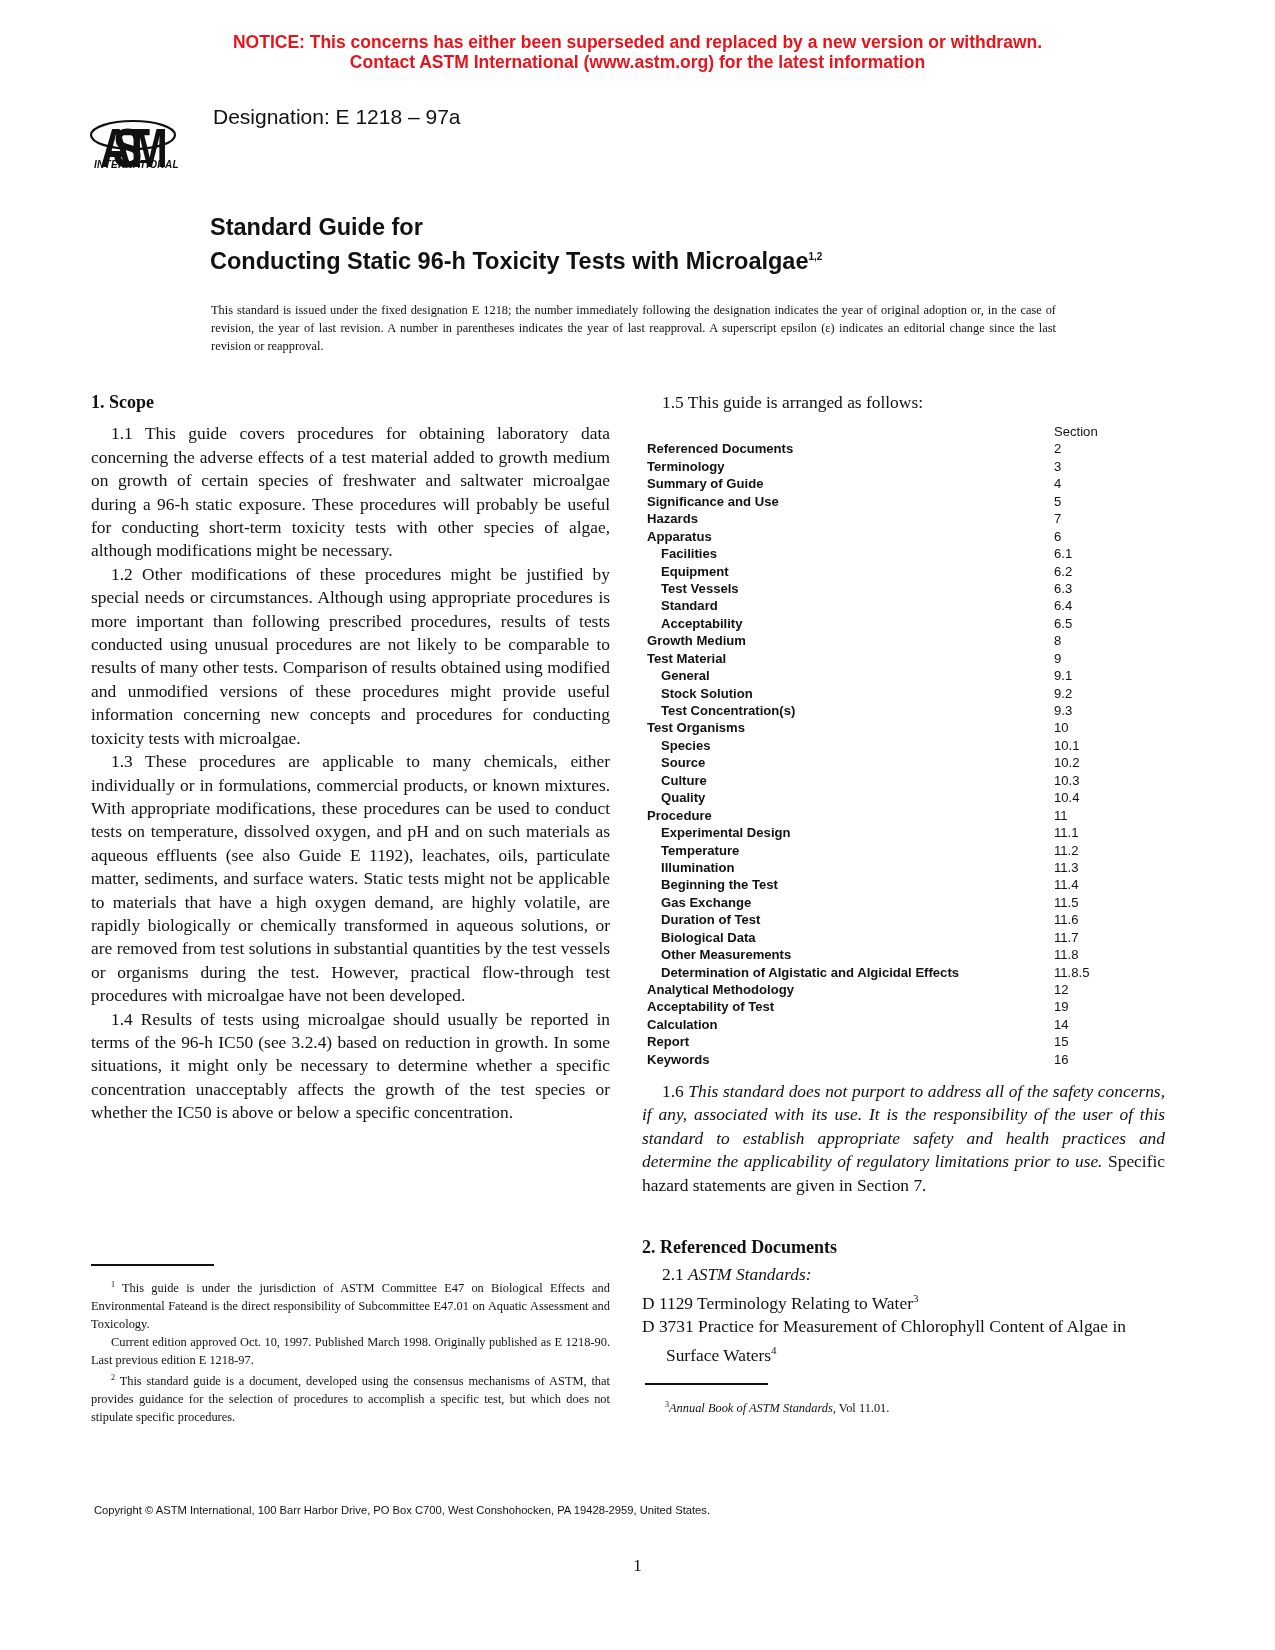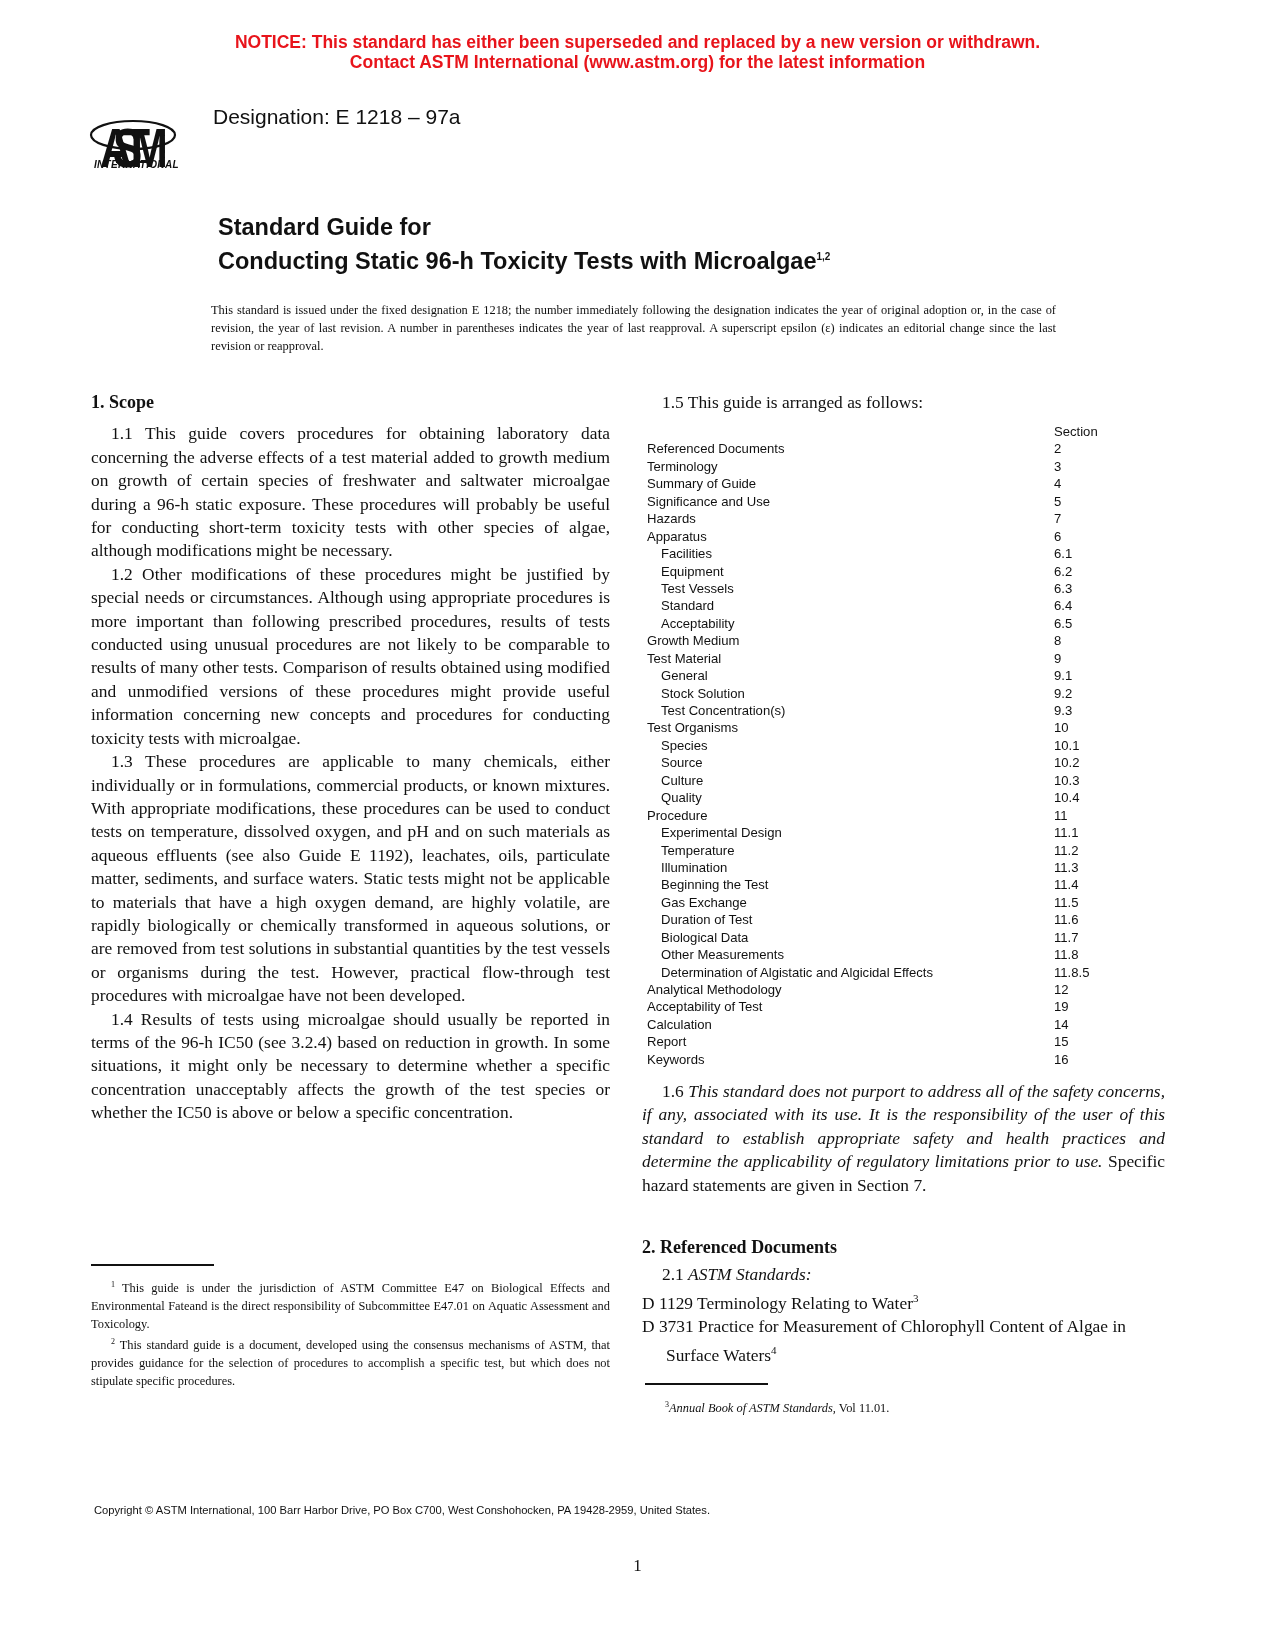--- a/index.html
+++ b/index.html
@@ -9,37 +9,37 @@
   .serif { font-family:"Liberation Serif", "DejaVu Serif", serif; }
 
   #notice { left:0; width:1275px; top:32px; text-align:center; color:#e8141b; font-weight:bold; font-size:17.5px; line-height:20px; }
   #notice div { margin:0; }
 
   #logo { left:88px; top:105px; width:110px; height:70px; }
   #logo-caption { left:94px; top:159px; font-size:10px; font-weight:bold; font-style:italic; letter-spacing:0.3px; }
 
   #designation { left:213px; top:105px; font-size:21px; }
 
-  #title { left:218px; top:212px; font-size:23.5px; font-weight:bold; line-height:30px; }
+  #title { left:210px; top:212px; font-size:23.5px; font-weight:bold; line-height:30px; }
   #title sup { font-size:10px; vertical-align:9px; }
 
   #issue-note { left:211px; top:301px; width:845px; font-size:12.4px; line-height:18px; text-align:justify; }
 
   .col { font-size:17.4px; line-height:23.4px; text-align:justify; }
   .col p { margin:0; text-indent:20px; }
   .heading { font-weight:bold; font-size:18px; }
 
   #left-col { left:91px; top:391px; width:519px; }
   #left-col .heading { margin:0 0 8px 0; }
 
   #right-col { left:642px; top:391px; width:523px; }
 
   #toc { left:647px; top:423px; width:470px; font-size:13.1px; line-height:17.45px; }
   #toc .row { position:relative; height:17.45px; white-space:nowrap; }
-  #toc .row .lbl { position:absolute; left:0; }
+  #toc .row .lbl { position:absolute; left:0;font-weight:bold; }
   #toc .row.sub .lbl { left:14px; }
   #toc .row .num { position:absolute; left:407px; }
   #toc-head { position:relative; height:17.45px; }
   #toc-head span { position:absolute; left:407px; }
 
   #safety { left:642px; top:1080px; width:523px; }
   #ref-docs { left:642px; top:1236px; width:523px; }
   #ref-docs .heading { margin:0 0 4px 0; }
   #ref-docs .item { padding-left:46px; text-indent:-24px; margin-left:0; }
   sup.fn { font-size:11px; vertical-align:7px; }
@@ -54,21 +54,21 @@
   #footnotes-left { left:91px; top:1276px; width:519px; }
   #footnotes-right { left:645px; top:1396px; width:523px; }
 
   #copyright { left:94px; top:1504px; font-size:11.2px; }
   #page-number { left:0; width:1275px; top:1556px; text-align:center; font-size:17px; }
 </style>
 </head>
 <body>
 
 <div id="notice" class="abs sans" style="color: rgb(232, 20, 27);">
-  <div>NOTICE: This standard has either been superseded and replaced by a new version or withdrawn.</div>
+  <div>NOTICE: This concerns has either been superseded and replaced by a new version or withdrawn.</div>
   <div>Contact ASTM International (www.astm.org) for the latest information</div>
 </div>
 
 <svg id="logo" class="abs" viewBox="0 0 110 70">
   <ellipse cx="45" cy="30" rx="42" ry="14" fill="none" stroke="#111" stroke-width="2.2"></ellipse>
   <text x="12" y="50" font-family="Liberation Sans, sans-serif" font-weight="bold" font-size="44" fill="#111" transform="scale(1,1.25)" textLength="68">ASTM</text>
   <rect x="28" y="56" width="34" height="2" fill="#111"></rect>
 </svg>
 <div id="logo-caption" class="abs sans">INTERNATIONAL</div>
 
@@ -252,20 +252,21 @@
 <div id="ref-docs" class="abs serif col">
   <div class="heading">2. Referenced Documents</div>
   <p><span>2.1</span> <i>ASTM Standards:</i></p>
   <div class="item" style="text-indent:-24px;padding-left:24px;"><span>D 1129 Terminology Relating to Water</span><sup class="fn">3</sup></div>
   <div class="item" style="text-indent:-24px;padding-left:24px;text-align:left;"><span>D 3731 Practice for Measurement of Chlorophyll Content of Algae in Surface Waters</span><sup class="fn">4</sup></div>
 </div>
 
 <div id="rule-left" class="abs rule"></div>
 <div id="footnotes-left" class="abs serif foot">
   <p><sup>1</sup> <span>This guide is under the jurisdiction of ASTM Committee E47 on Biological Effects and Environmental Fateand is the direct responsibility of Subcommittee E47.01 on Aquatic Assessment and Toxicology.</span></p>
+  <p><span>Current edition approved Oct. 10, 1997. Published March 1998. Originally published as E 1218-90. Last previous edition E 1218-97.</span></p>
   <p><sup>2</sup> <span>This standard guide is a document, developed using the consensus mechanisms of ASTM, that provides guidance for the selection of procedures to accomplish a specific test, but which does not stipulate specific procedures.</span></p>
 </div>
 
 <div id="rule-right" class="abs rule"></div>
 <div id="footnotes-right" class="abs serif foot">
   <p><sup>3</sup><i>Annual Book of ASTM Standards,</i> <span>Vol 11.01.</span></p>
 </div>
 
 <div id="copyright" class="abs sans">Copyright © ASTM International, 100 Barr Harbor Drive, PO Box C700, West Conshohocken, PA 19428-2959, United States.</div>
 <div id="page-number" class="abs serif">1</div>

